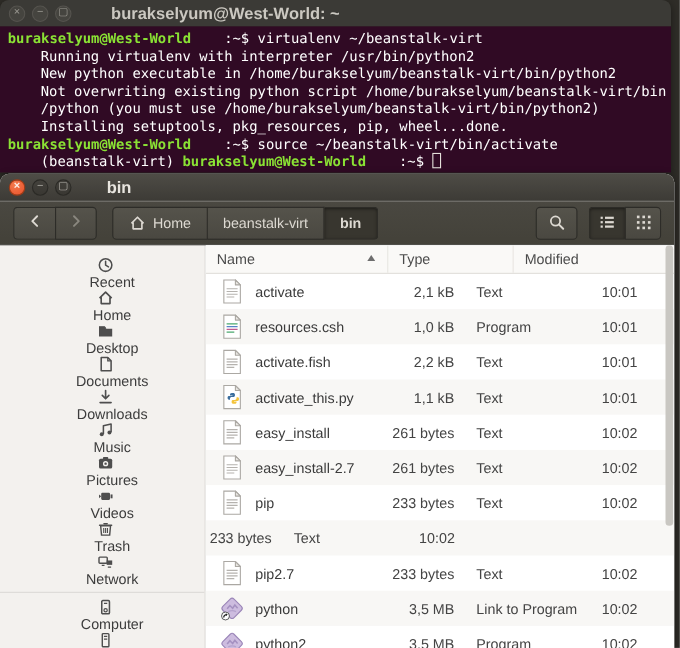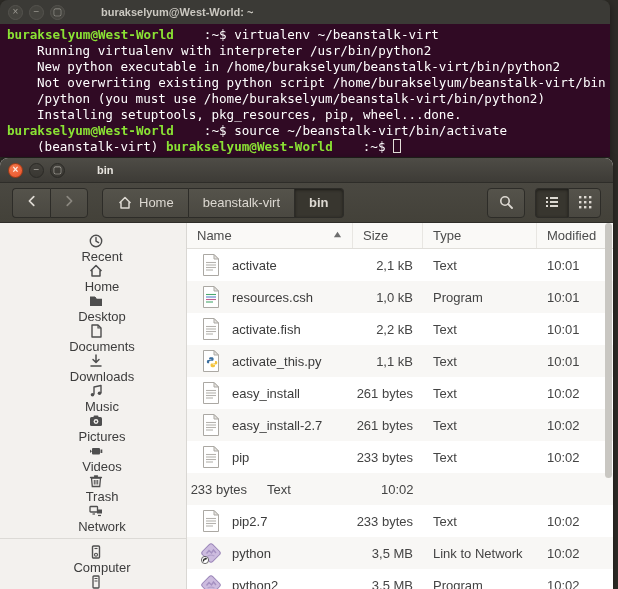--- a/index.html
+++ b/index.html
@@ -3,21 +3,21 @@
 <meta charset="utf-8">
 <style>
   * { margin:0; padding:0; box-sizing:border-box; }
   html,body { width:618px; height:589px; overflow:hidden; }
   body { background:#2F2D28; font-family:"Liberation Sans", sans-serif; position:relative; }
 
   
   .window { position:absolute; left:0; border-radius:8px 8px 0 0; overflow:hidden; box-shadow:0 2px 8px rgba(0,0,0,.45); }
   .titlebar { height:25px; display:flex; align-items:center; padding:0 8px; }
   .wbtn { width:15px; height:15px; border-radius:50%; margin-right:6px; display:flex; align-items:center; justify-content:center; font-size:10px; line-height:1; }
-  .wtitle { font-weight:bold; font-size:11px; margin-left:26px; }
+  .wtitle { font-weight:bold; font-size:15px; margin-left:26px; }
 
   
   #terminal-window { top:0; width:610px; height:157px; }
   #terminal-window .titlebar { background:#3B3A36; height:24px; }
   #terminal-window .wbtn { background:#45443F; border:1px solid #55534E; color:#9B9992; }
   #terminal-window .wtitle { color:#CBC8C1; }
   #terminal-body { background:#300A24; height:133px; padding:3px 7px; font-family:"DejaVu Sans Mono", monospace; font-size:12.6px; line-height:16px; white-space:pre; color:#FFFFFF; }
   .term-line { height:16px; }
   .seg-prompt { color:#8AE234; font-weight:bold; }
   .seg-plain { color:#FFFFFF;padding-left:30px; }
@@ -289,23 +289,20 @@
         </div>
       </div>
     <div id="filelist">
       <div class="list-header" id="list-header">
           <div class="hcell col-name">
             <span>Name</span>
             <span class="sort-arrow"><svg width="9" height="9" viewBox="0 0 10 10">
                 <path d="M5 2 9 8H1z" fill="#6E6E6E"></path>
               </svg></span>
           </div>
-          <div class="hcell col-size">
-            <span>Size</span>
-          </div>
           <div class="hcell col-type">
             <span>Type</span>
           </div>
           <div class="hcell col-mod">
             <span>Modified</span>
           </div>
         </div>
       <div id="list-rows">
           <div class="file-row">
             <div class="cell col-name">
@@ -464,21 +461,21 @@
     <path d="M7.5 12.5 10 9.5l2.5 2.5 2-3 2.5 3" fill="none" stroke="#A591C1" stroke-width="1.4"></path>
     <path d="M8.5 15c2-1 5-1 7 0" fill="none" stroke="#B4A2CC" stroke-width="1.2"></path>
     <circle cx="6" cy="19" r="3.6" fill="#FFFFFF" stroke="#444" stroke-width="0.8"></circle>
     <path d="M4.4 20.4c0-1.8 1.2-2.7 3-2.7" fill="none" stroke="#222" stroke-width="1.2"></path>
     <path d="M6.3 16.5 8 17.7 6.5 19" fill="#222"></path>
                 </svg>
               </span>
               <span>python</span>
             </div>
             <div class="cell col-size">3,5 MB</div>
-            <div class="cell col-type">Link to Network</div>
+            <div class="cell col-type">Link to Program</div>
             <div class="cell col-mod">10:02</div>
           </div>
           <div class="file-row">
             <div class="cell col-name">
               <span class="ficon">
                 <svg width="24" height="24" viewBox="0 0 24 24">
     <rect x="4.8" y="4.8" width="14.4" height="14.4" rx="2.5" transform="rotate(45 12 12)" fill="#CDBCDF" stroke="#9B86B8" stroke-width="1"></rect>
     <path d="M7.5 12.5 10 9.5l2.5 2.5 2-3 2.5 3" fill="none" stroke="#A591C1" stroke-width="1.4"></path>
     <path d="M8.5 15c2-1 5-1 7 0" fill="none" stroke="#B4A2CC" stroke-width="1.2"></path>
     </svg>

